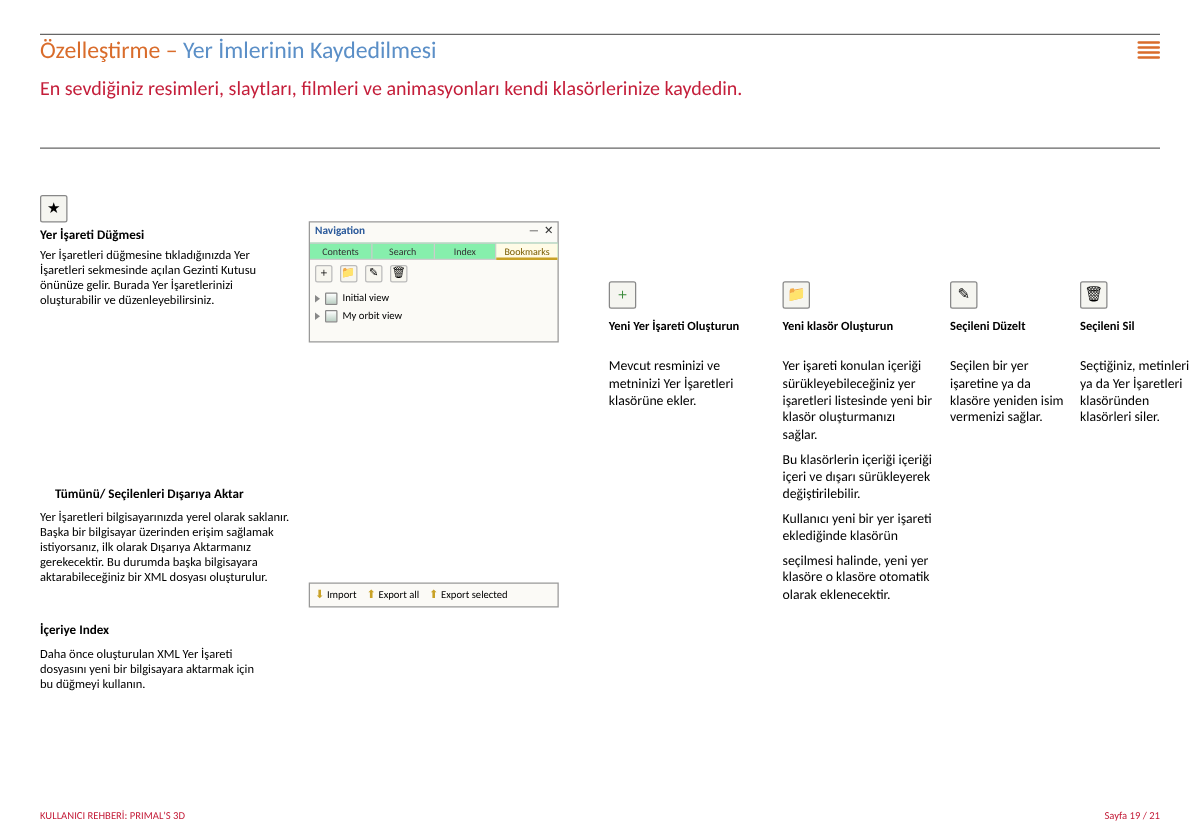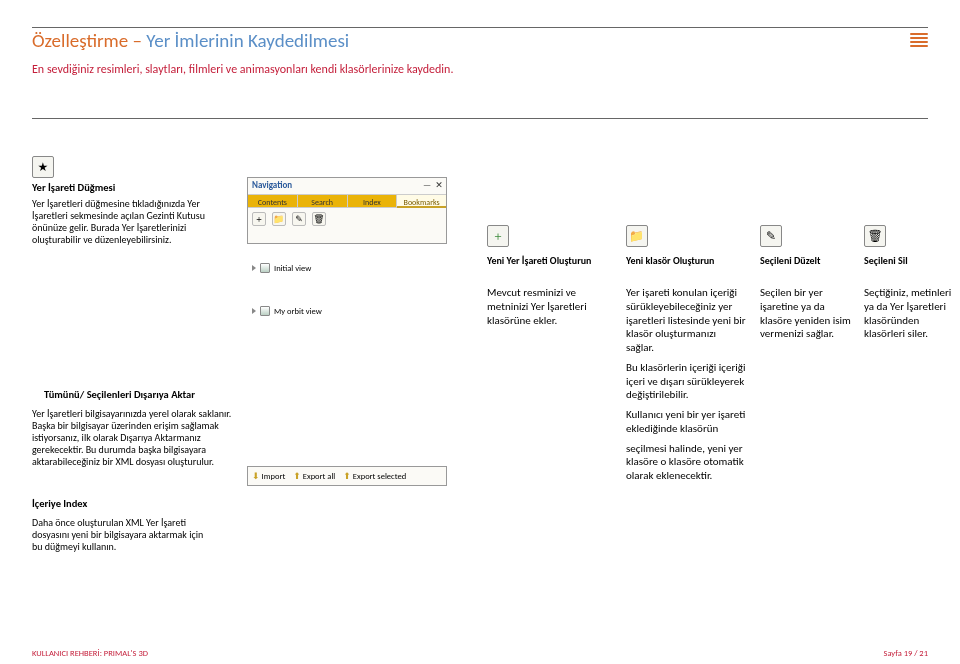--- a/index.html
+++ b/index.html
@@ -7,21 +7,21 @@
          font-family: Calibri, Arial, sans-serif; color: #000;
          position: relative; font-size: 10px; line-height: 1.2; }
 
   .page-title { position: absolute; left: 32px; top: 30px; font-size: 19px;
                 color: #D96C2B; font-weight: 400; }
   .topic { color: #5B8FC7; }
   .hr1 { position: absolute; left: 32px; top: 27px; width: 896px;
          height: 1px; background: #666; }
   .hr2 { position: absolute; left: 32px; top: 118px; width: 896px;
          height: 1px; background: #666; }
-  .subtitle { position: absolute; left: 32px; top: 62px; font-size: 12px;
+  .subtitle { position: absolute; left: 32px; top: 62px; font-size: 16px;
               color: #C41E3A; }
 
   .menu-icon { position: absolute; right: 32px; top: 33px; width: 18px;
                height: 14px; }
   .menu-icon span { display: block; height: 2px; background: #D96C2B;
                     margin-bottom: 2px; border-radius: 1px; }
 
   
   .icon-abs { position: absolute; width: 22px; height: 22px; border: 1px solid #888;
               border-radius: 2px; background: #f5f5f0; display: flex;
@@ -37,38 +37,38 @@
   
   .c1h { position: absolute; left: 32px; top: 182px; }
   .c1p { position: absolute; left: 32px; top: 198px; width: 175px; }
   .export-h { position: absolute; left: 44px; top: 389px; }
   .export-p { position: absolute; left: 32px; top: 408px; width: 205px; }
   .import-h { position: absolute; left: 32px; top: 498px; }
   .import-p { position: absolute; left: 32px; top: 517px; width: 175px; }
 
   
   .navpanel { position: absolute; left: 247px; top: 177px; width: 200px;
-              height: 67px; border: 1px solid #999; background: #fbfaf6; }
+              height: 97px; border: 1px solid #999; background: #fbfaf6; }
   .nav-title { position: absolute; left: 4px; top: 2px; font-size: 9px;
                font-weight: 600; color: #2b5a9b; }
   .nav-btns { position: absolute; right: 2px; top: 2px; display: flex; gap: 2px; }
   .nav-btns span { font-size: 9px; width: 10px; text-align: center; color: #333; }
   .tabs { position: absolute; top: 16px; left: 0; right: 0; height: 14px;
           display: flex; border-top: 1px solid #ccc; border-bottom: 1px solid #ccc;
-          background: #eab308; }
+          background: #86efac; }
   .tab { flex: 1 1 0; font-size: 8px; text-align: center; line-height: 14px;
          border-right: 1px solid #ccc; color: #333; }
   .tab:last-child { border-right: none; }
   .tab.active { background: #fffbe6; color: #7a5c00; border-bottom: 2px solid #c9a227;
                 margin-bottom: -1px; }
   .toolbar { position: absolute; top: 34px; left: 4px; display: flex; gap: 6px; }
   .tico { width: 14px; height: 14px; border: 1px solid #bbb; border-radius: 2px;
           background: #f7f6ef; font-size: 9px; line-height: 12px; text-align: center; }
   .rows { position: absolute; top: 54px; left: 4px; right: 4px; }
-  .row { font-size: 8.5px; height: 14px; display: flex; align-items: center; gap: 4px; margin-top: 29px; }
+  .row { font-size: 8.5px; height: 14px; display: flex; align-items: center; gap: 4px; }
   .tri { display: inline-block; width: 0; height: 0; border-top: 3px solid transparent;
          border-bottom: 3px solid transparent; border-left: 4px solid #888; }
   .r-icon { width: 10px; height: 10px; background: linear-gradient(#fff,#bbd0c4);
             border: 1px solid #888; border-radius: 1px; }
 
   .impbar { position: absolute; left: 247px; bottom: 178px; width: 200px;
             height: 20px; border: 1px solid #999; background: #fbfaf6;
             display: flex; gap: 8px; align-items: center; padding: 0 4px; }
   .impitem { display: flex; align-items: center; gap: 2px; font-size: 8.5px; }
   .impitem .arr { font-size: 9px; color: #c9a227; }

